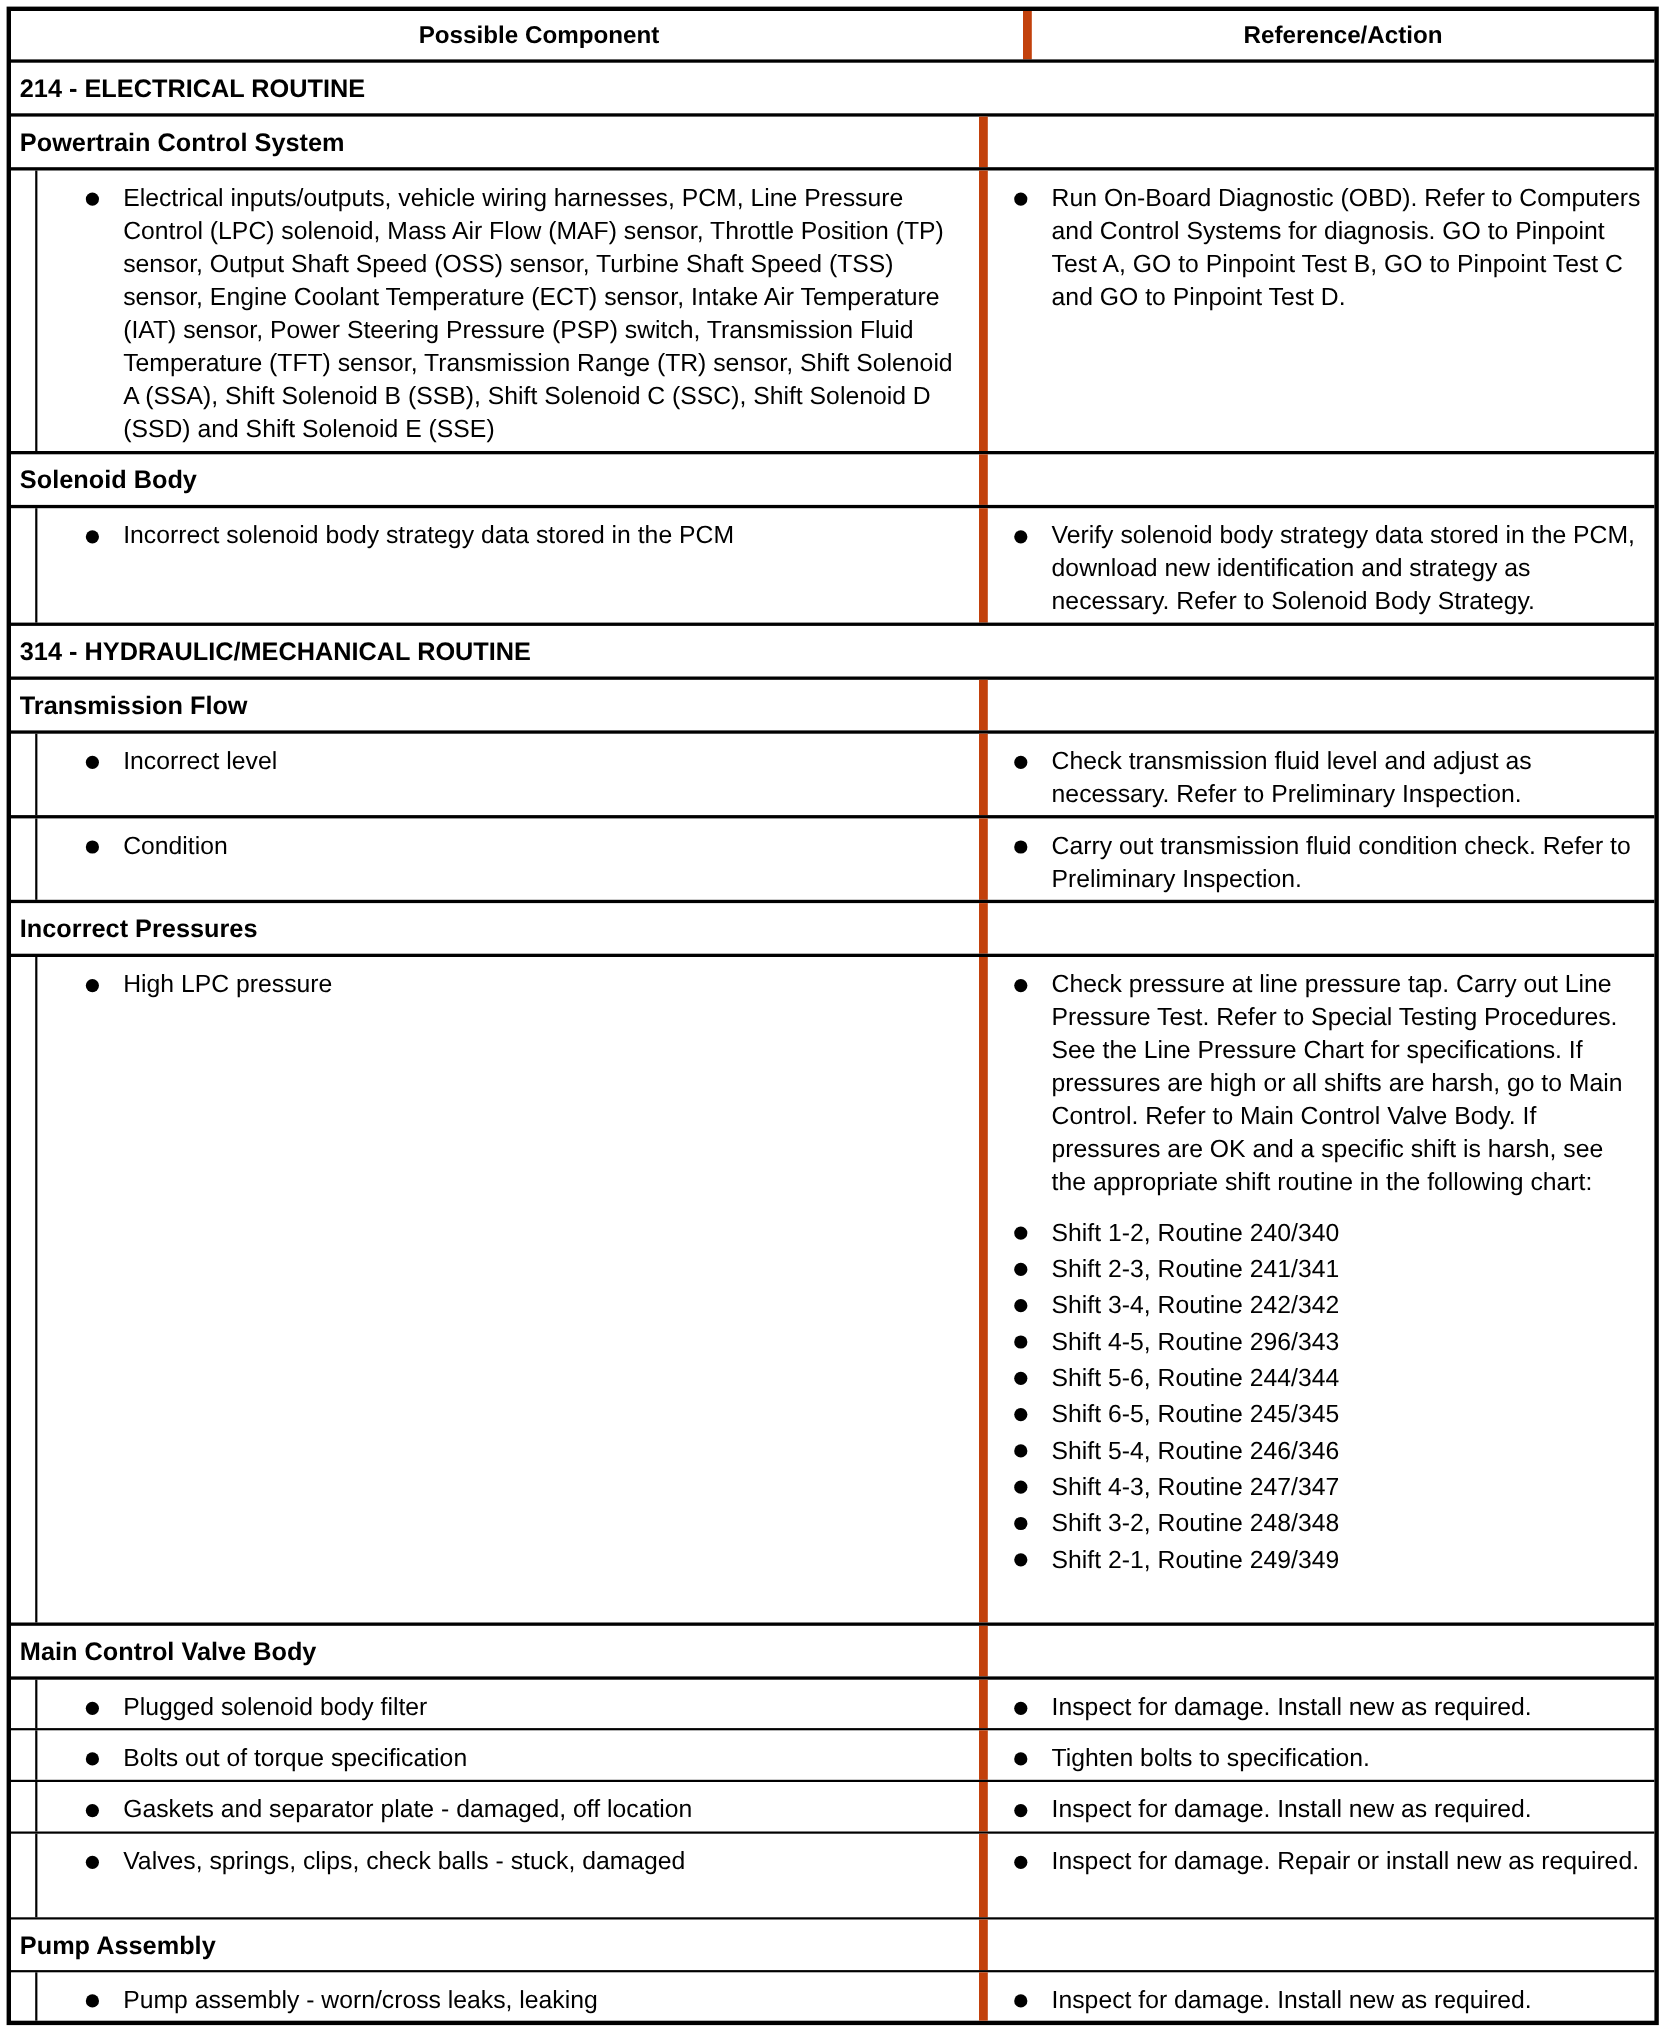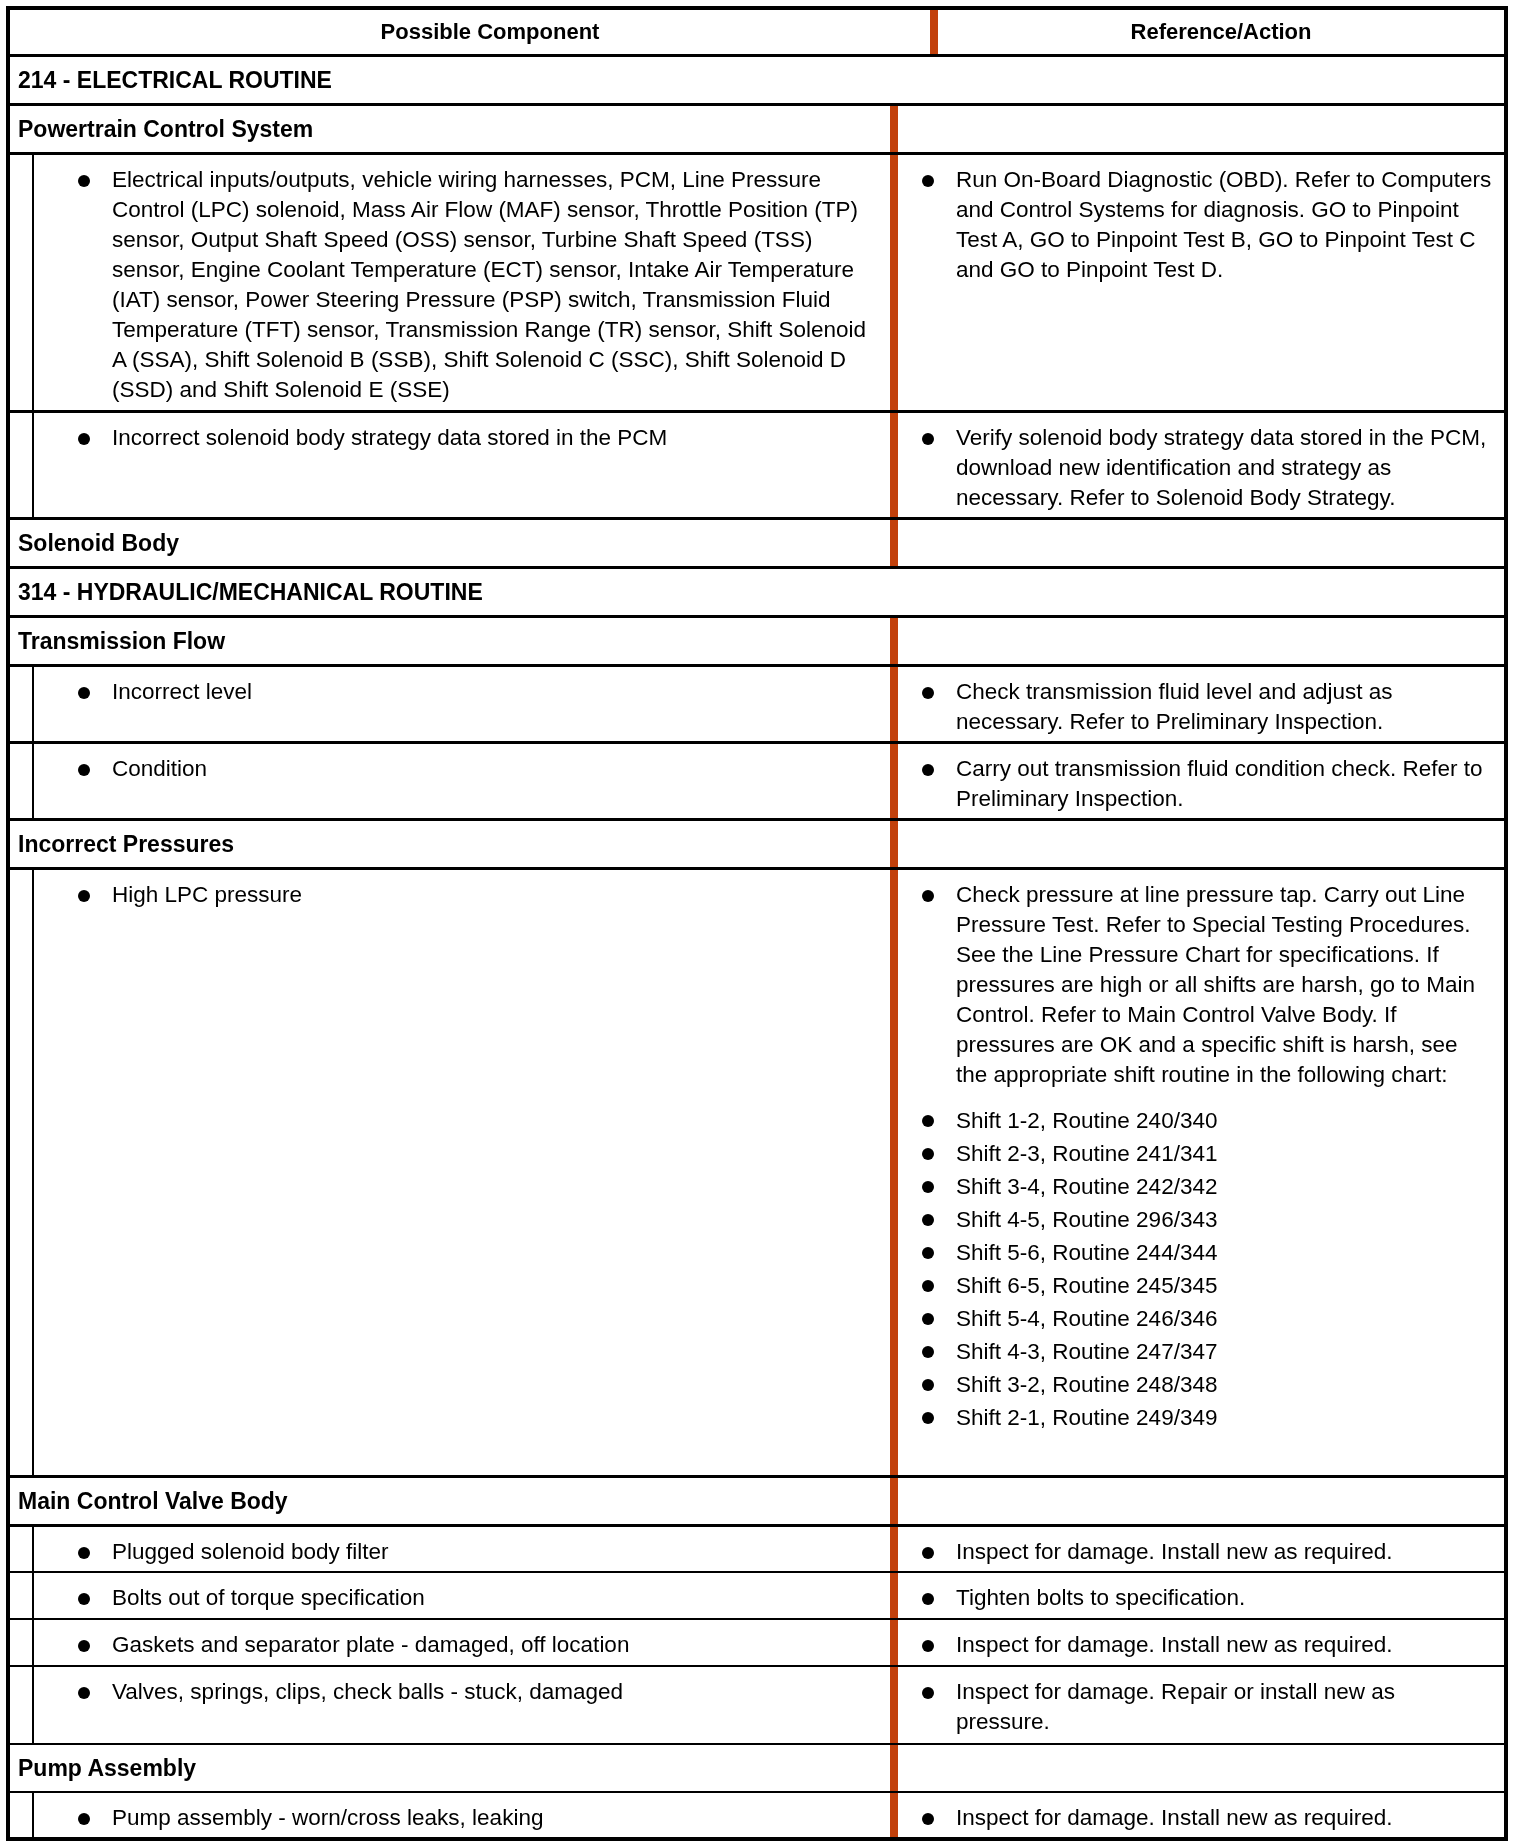--- a/index.html
+++ b/index.html
@@ -51,38 +51,38 @@
           <span>Electrical inputs/outputs, vehicle wiring harnesses, PCM, Line Pressure Control (LPC) solenoid, Mass Air Flow (MAF) sensor, Throttle Position (TP) sensor, Output Shaft Speed (OSS) sensor, Turbine Shaft Speed (TSS) sensor, Engine Coolant Temperature (ECT) sensor, Intake Air Temperature (IAT) sensor, Power Steering Pressure (PSP) switch, Transmission Fluid Temperature (TFT) sensor, Transmission Range (TR) sensor, Shift Solenoid A (SSA), Shift Solenoid B (SSB), Shift Solenoid C (SSC), Shift Solenoid D (SSD) and Shift Solenoid E (SSE)</span>
         </div>
     </div>
     <div class="c2">
       <div class="item bul">
           <span class="dot"></span>
           <span>Run On-Board Diagnostic (OBD). Refer to Computers and Control Systems for diagnosis. GO to Pinpoint Test A, GO to Pinpoint Test B, GO to Pinpoint Test C and GO to Pinpoint Test D.</span>
         </div>
     </div>
   </div>
+  <div class="row thick">
+    <div class="c1 sec">Solenoid Body</div>
+    <div class="c2"></div>
+  </div>
   <div class="row thick" style="height:107px">
     <div class="c1">
         <span class="indent"></span>
       <div class="item bul">
           <span class="dot"></span>
           <span>Incorrect solenoid body strategy data stored in the PCM</span>
         </div>
     </div>
     <div class="c2">
       <div class="item bul">
           <span class="dot"></span>
           <span>Verify solenoid body strategy data stored in the PCM, download new identification and strategy as necessary. Refer to Solenoid Body Strategy.</span>
         </div>
     </div>
-  </div>
-  <div class="row thick">
-    <div class="c1 sec">Solenoid Body</div>
-    <div class="c2"></div>
   </div>
 
   <div class="row thick">
     <div class="full sec">314 - HYDRAULIC/MECHANICAL ROUTINE</div>
   </div>
   <div class="row thick">
     <div class="c1 sec">Transmission Flow</div>
     <div class="c2"></div>
   </div>
   <div class="row thick" style="height:77px">
@@ -231,21 +231,21 @@
     <div class="c1">
         <span class="indent"></span>
       <div class="item bul">
           <span class="dot"></span>
           <span>Valves, springs, clips, check balls - stuck, damaged</span>
         </div>
     </div>
     <div class="c2">
       <div class="item bul">
           <span class="dot"></span>
-          <span>Inspect for damage. Repair or install new as pressure.</span>
+          <span>Inspect for damage. Repair or install new as required.</span>
         </div>
     </div>
   </div>
   <div class="row">
     <div class="c1 sec">Pump Assembly</div>
     <div class="c2"></div>
   </div>
   <div class="row" style="height:46px">
     <div class="c1">
         <span class="indent"></span>

